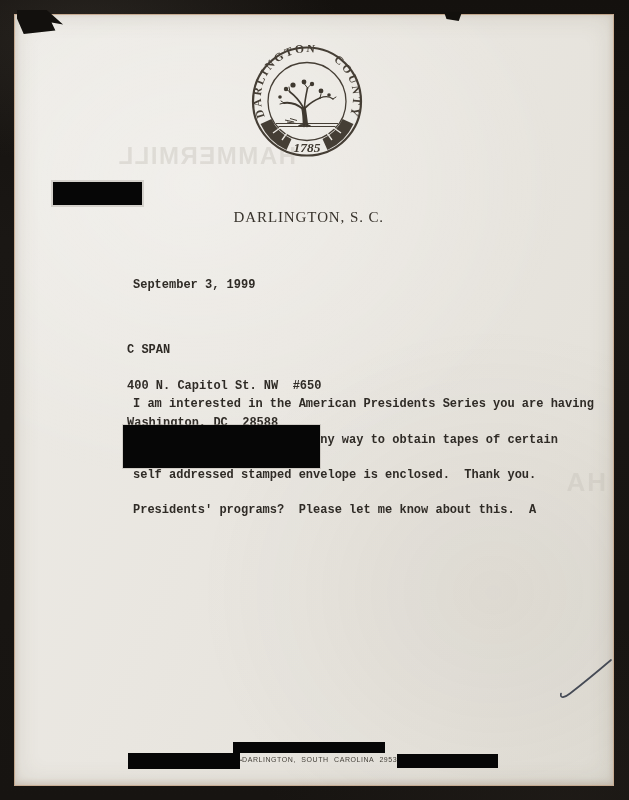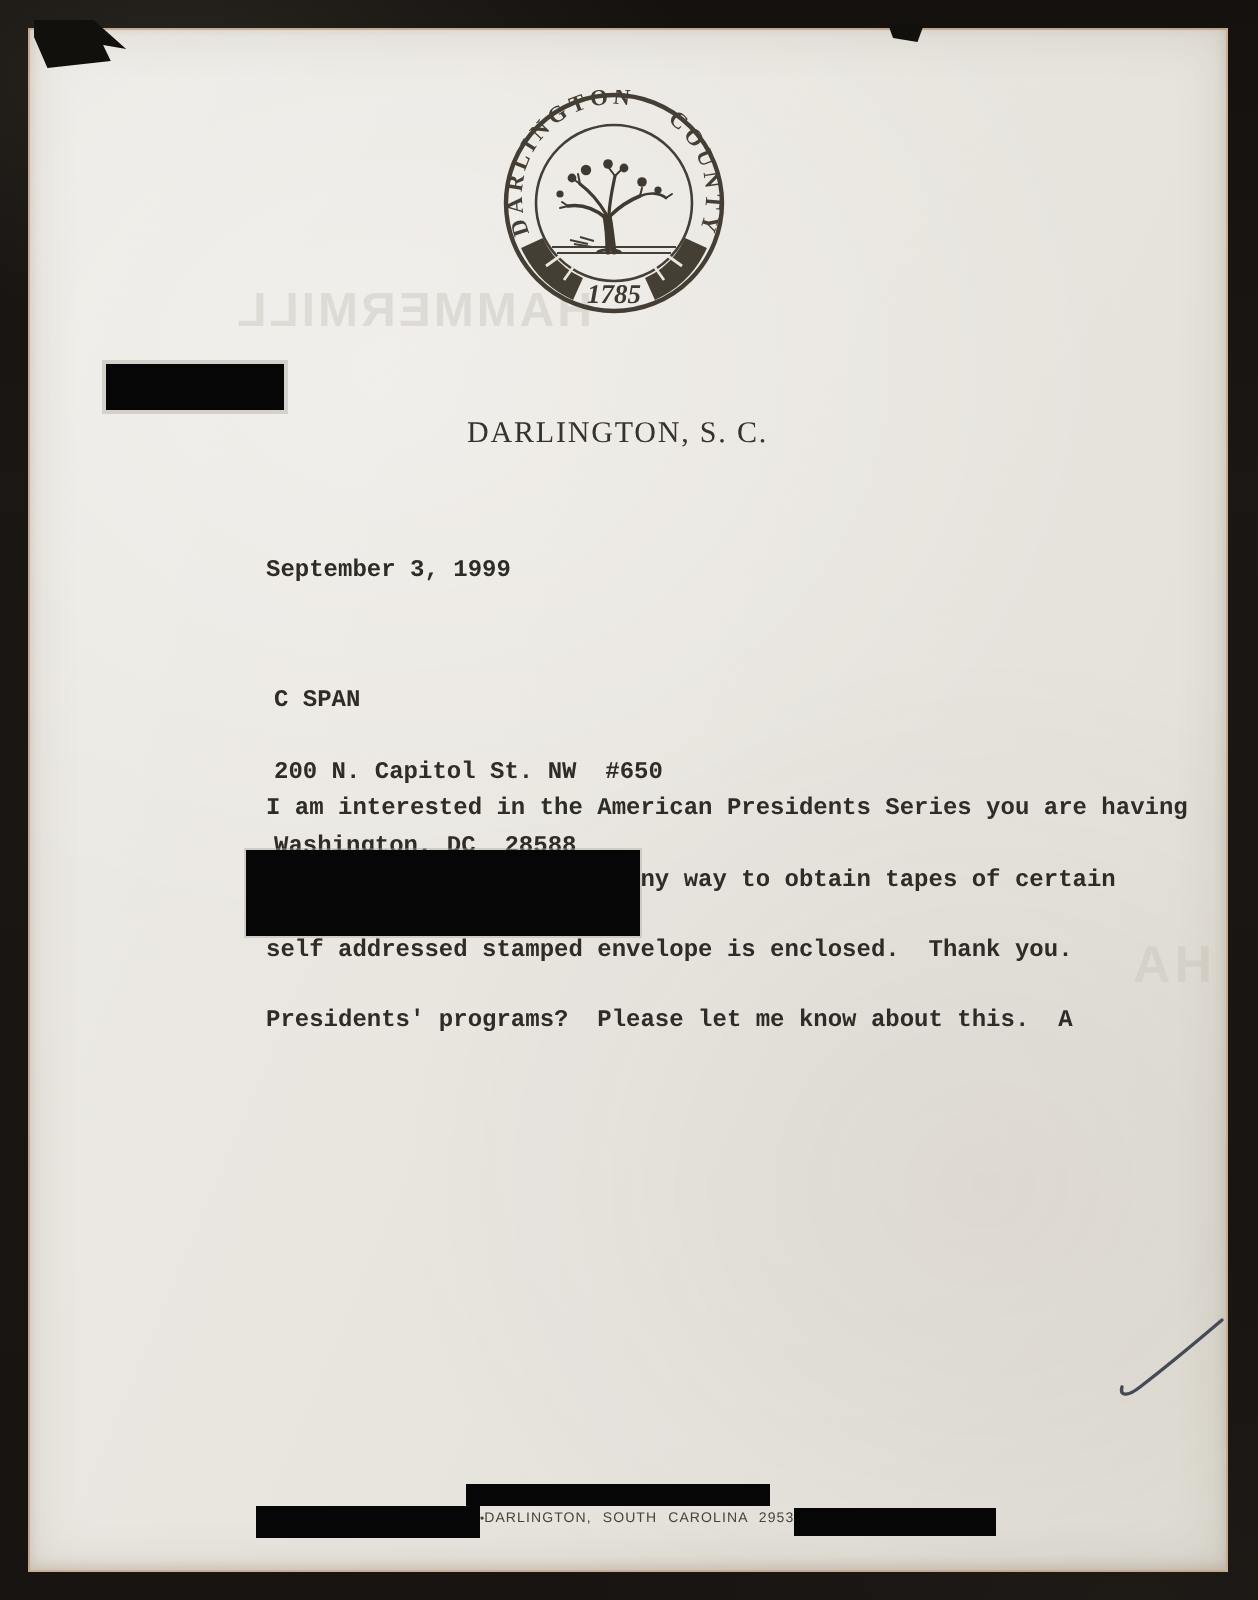--- a/index.html
+++ b/index.html
@@ -55,21 +55,21 @@
   .redaction{position:absolute;background:#060606;}
   .bar-1{left:53px;top:182px;width:89px;height:23px;box-shadow:0 0 0 2px rgba(190,186,178,.55);}
   .sig-block{left:123px;top:425px;width:197px;height:43px;box-shadow:0 0 0 1px rgba(170,166,158,.4);}
   .mono{
     position:absolute;
     font-family:"Liberation Mono","DejaVu Sans Mono",monospace;
     font-weight:bold;font-size:12px;color:#2f2b26;
     white-space:pre;letter-spacing:0;
   }
   .date-line{left:133px;top:278px;}
-  .addr{left:137px;top:319px;line-height:12.3px;}
+  .addr{left:127px;top:319px;line-height:12.3px;}
   .body-text{left:133px;top:376px;line-height:11.7px;}
   .pen-mark{position:absolute;left:553px;top:655px;width:62px;height:48px;}
   .footer-bar-upper{left:233px;top:742px;width:152px;height:11px;}
   .footer-bar-left{left:128px;top:753px;width:112px;height:16px;}
   .footer-bar-right{left:397px;top:754px;width:101px;height:14px;}
   .footer-line{
     position:absolute;left:240px;top:755px;width:156px;height:10px;
     display:flex;align-items:center;justify-content:space-between;
     font-size:7px;color:#46423b;line-height:10px;
   }
@@ -129,21 +129,21 @@
   </svg>
 
   <div class="heading">DARLINGTON, S. C.</div>
 
   <div class="redaction bar-1"></div>
 
   <div class="mono date-line">September 3, 1999</div>
 
   <div class="mono addr">
     <div>C SPAN</div>
-    <div>200 N. Capitol St. NW  #650</div>
+    <div>400 N. Capitol St. NW  #650</div>
     <div>Washington, DC  28588</div>
   </div>
 
   <div class="mono body-text">
     <div>I am interested in the American Presidents Series you are having</div>
     <div>on C SPAN now.  Is there any way to obtain tapes of certain</div>
     <div>self addressed stamped envelope is enclosed.  Thank you.</div>
     <div>Presidents' programs?  Please let me know about this.  A</div>
   </div>
 

